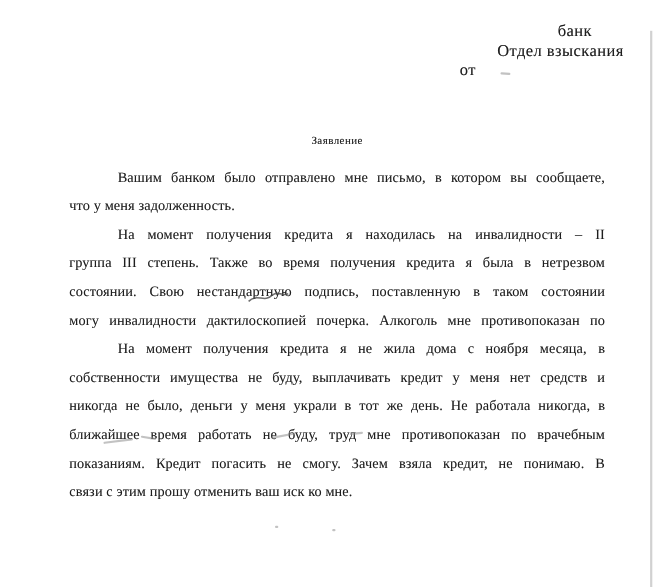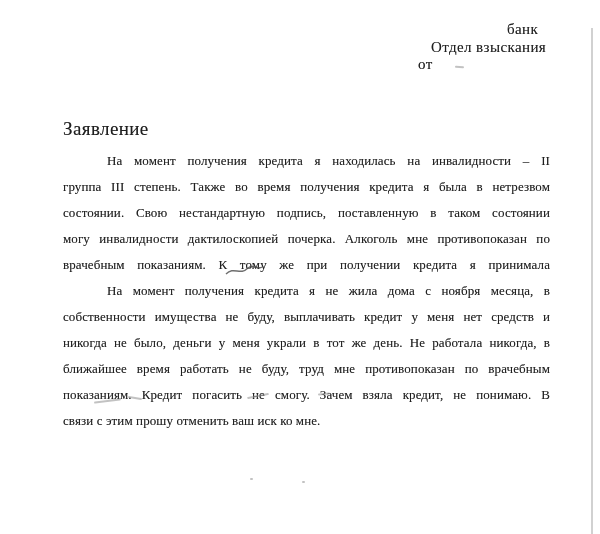--- a/index.html
+++ b/index.html
@@ -15,32 +15,33 @@
   
   .header-line {
     position: absolute;
     font-size: 15px;
     line-height: 17px;
     letter-spacing: 0.4px;
     text-shadow: 0 0 0.5px rgba(30,30,30,0.45);
     white-space: nowrap;
   }
   .h-bank { left: 507px; top: 21px; }
-  .h-dept { left: 431px; top: 39px; }
+  .h-dept { left: 452px; top: 39px; }
   .h-from { left: 418px; top: 56px; }
 
   
   .doc {
     position: absolute;
     left: 63px;
     top: 118px;
     width: 487px;
   }
   .title {
-    font-size: 19px;
+    text-align: center;
+    font-size: 10px;
     line-height: 21px;
     margin: 0 0 9px 0;
     letter-spacing: 0.4px;
     text-shadow: 0 0 0.5px rgba(30,30,30,0.45);
   }
   .para { margin: 0; padding: 0; }
   .line {
     font-size: 13px;
     line-height: 26px;
     height: 26px;
@@ -78,27 +79,30 @@
 
 <div class="page">
 
   <div class="header-line h-bank">банк</div>
   <div class="header-line h-dept">Отдел взыскания</div>
   <div class="header-line h-from">от</div>
 
   <div class="doc">
     <div class="title">Заявление</div>
 
+    <div class="para">
+      <div class="line indent">Вашим банком было отправлено мне письмо, в котором вы сообщаете,</div>
+      <div class="line final">что у меня задолженность.</div>
+    </div>
 
     <div class="para">
       <div class="line indent">На момент получения кредита я находилась на инвалидности – II</div>
       <div class="line">группа III степень. Также во время получения кредита я была в нетрезвом</div>
       <div class="line">состоянии. Свою нестандартную подпись, поставленную в таком состоянии</div>
       <div class="line">могу инвалидности дактилоскопией почерка. Алкоголь мне противопоказан по</div>
-      <div class="line">врачебным показаниям. К тому же при получении кредита я принимала</div>
     </div>
 
     <div class="para">
       <div class="line indent">На момент получения кредита я не жила дома с ноября месяца, в</div>
       <div class="line">собственности имущества не буду, выплачивать кредит у меня нет средств и</div>
       <div class="line">никогда не было, деньги у меня украли в тот же день. Не работала никогда, в</div>
       <div class="line">ближайшее время работать не буду, труд мне противопоказан по врачебным</div>
       <div class="line">показаниям. Кредит погасить не смогу. Зачем взяла кредит, не понимаю. В</div>
       <div class="line final">связи с этим прошу отменить ваш иск ко мне.</div>
     </div>

